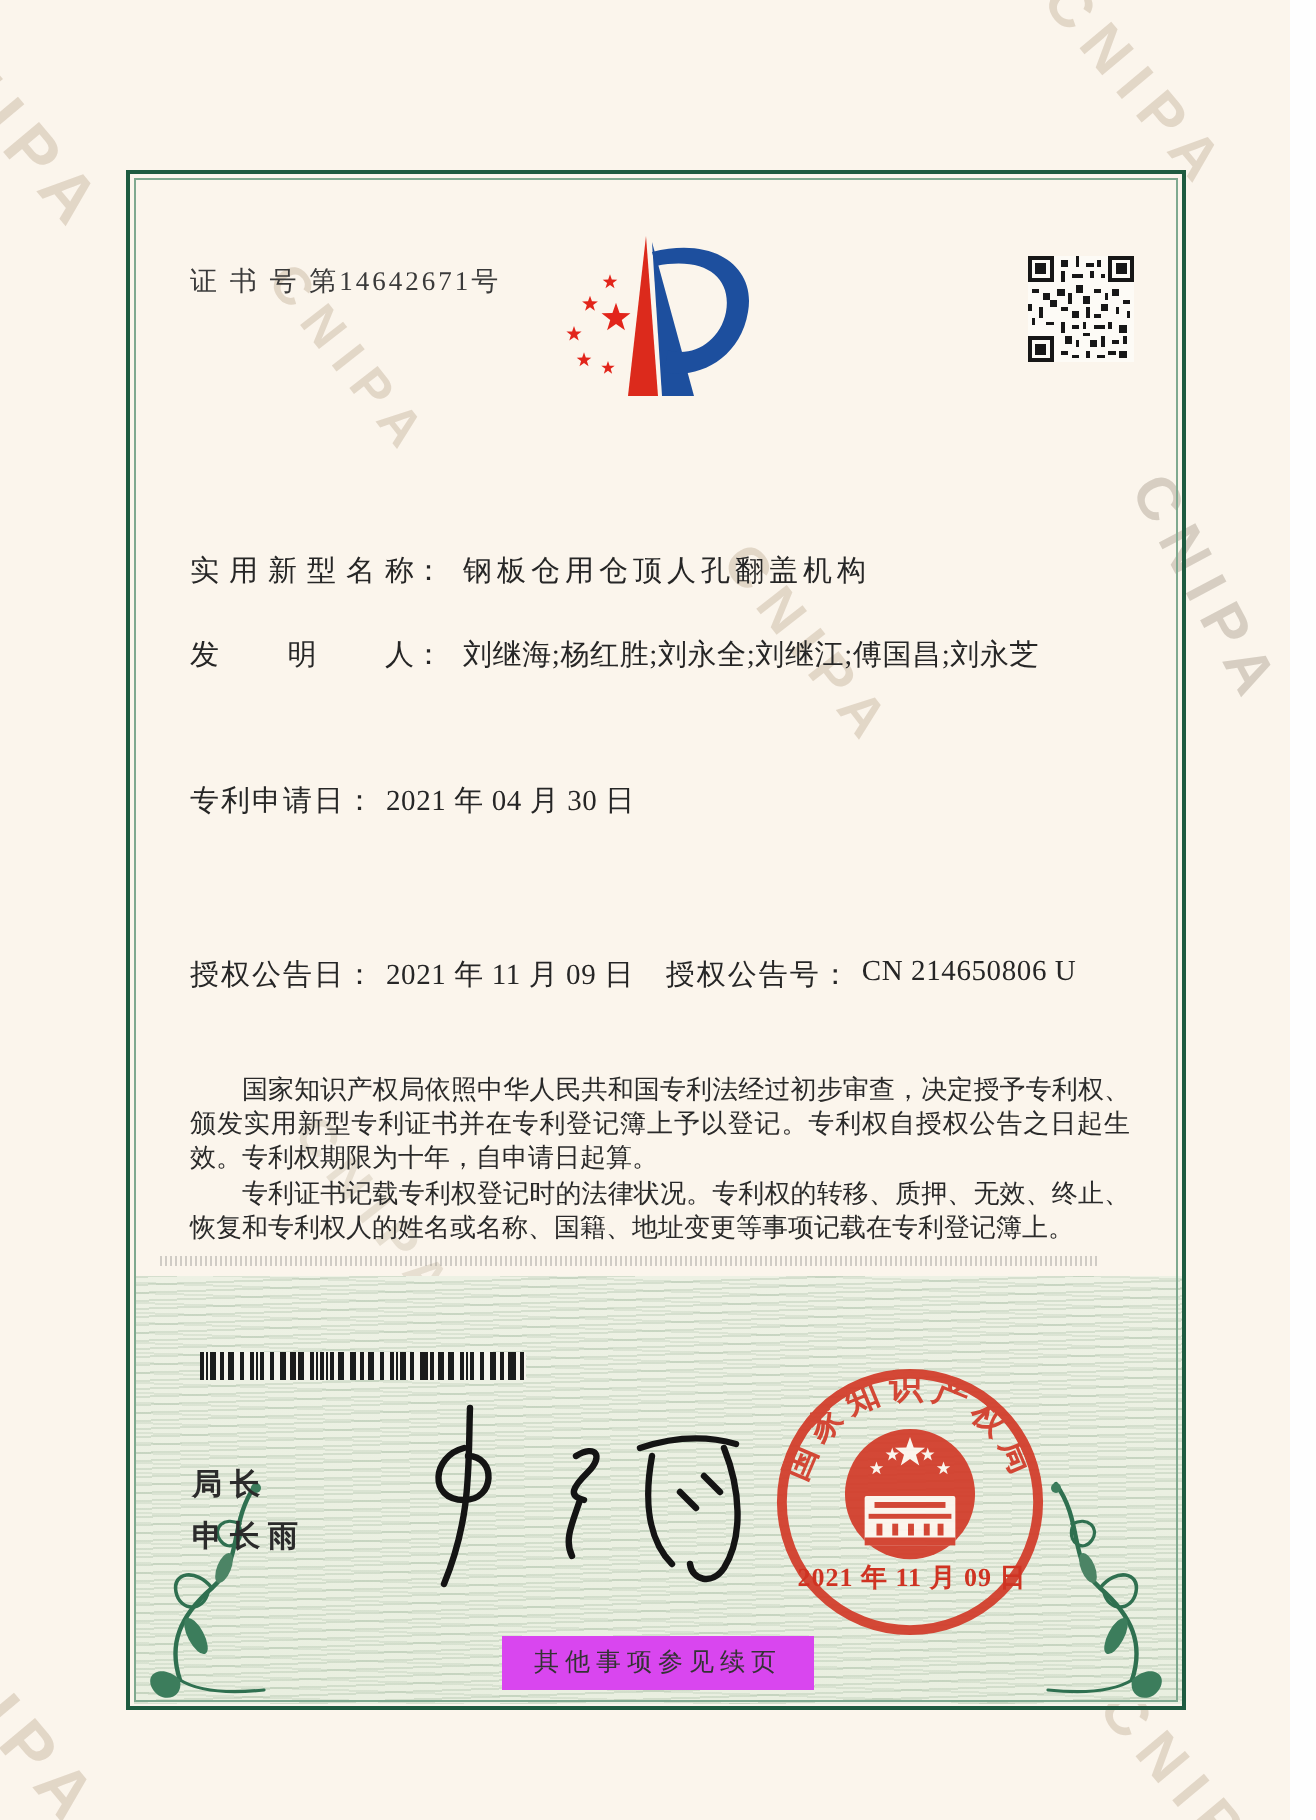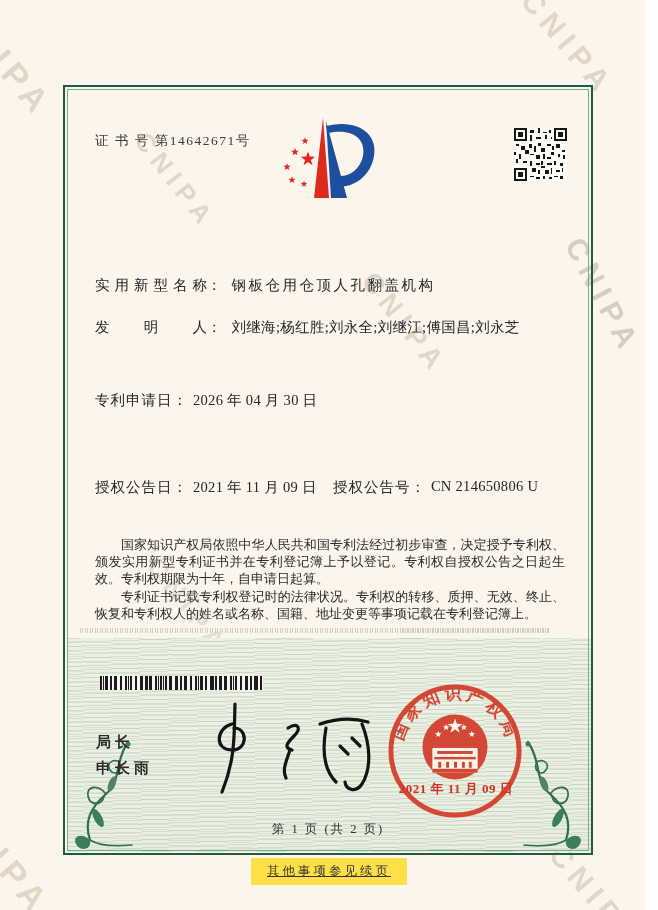--- a/index.html
+++ b/index.html
@@ -62,22 +62,22 @@
   .seal { position:absolute; left:386px; top:682px; width:138px; height:138px; z-index:6; opacity:.92; }
   .seal-date { position:absolute; left:382px; top:780px; width:148px; text-align:center; z-index:7;
                font-size:13px; font-weight:bold; color:#cf3322; letter-spacing:0.5px; }
 
   .ornament { position:absolute; z-index:3; }
   .ornament-left { left:64px; top:740px; }
   .ornament-right { left:518px; top:740px; transform:scaleX(-1); }
 
   .page-no { position:absolute; left:63px; top:821px; width:530px; text-align:center; font-size:12.5px;
              letter-spacing:2px; color:#2e2e2e; z-index:4; }
-  .footer-note { position:absolute; left:50%; transform:translateX(-50%); top:858px; z-index:4;
-                 background:#fde047; padding:5px 16px; font-size:12.5px; letter-spacing:3px; color:#333;text-decoration:underline; }
+  .footer-note { position:absolute; left:50%; transform:translateX(-50%); top:818px; z-index:4;
+                 background:#d946ef; padding:5px 16px; font-size:12.5px; letter-spacing:3px; color:#333; }
 </style>
 </head>
 <body>
 
 <div class="page">
 
   <div class="white-strip"></div>
 
   <div class="wm" style="left:-28px; top:-6px; font-size:34px; transform:rotate(50deg);">CNIPA</div>
   <div class="wm" style="left:152px; top:126px; font-size:26px; transform:rotate(52deg);">CNIPA</div>
@@ -179,21 +179,21 @@
     </g>
   </svg>
 
   <div class="row" style="top:276px">
     <span class="lbl">实用新型名称</span><span class="colon">：</span><span class="val" style="letter-spacing:2.5px">钢板仓用仓顶人孔翻盖机构</span>
   </div>
   <div class="row" style="top:318px">
     <span class="lbl">发明人</span><span class="colon">：</span><span class="val">刘继海;杨红胜;刘永全;刘继江;傅国昌;刘永芝</span>
   </div>
   <div class="row" style="top:391px">
-    <span class="lbl-plain">专利申请日</span><span class="colon">：</span><span class="val val-tight">2026 年 04 月 30 日</span>
+    <span class="lbl-plain">专利申请日</span><span class="colon">：</span><span class="val val-tight">2021 年 04 月 30 日</span>
   </div>
   <div class="row" style="top:478px">
     <span class="lbl-plain">授权公告日</span><span class="colon">：</span><span class="val val-tight">2021 年 11 月 09 日</span><span class="lbl-plain pair2">授权公告号</span><span class="colon">：</span><span class="val val-tight">CN 214650806 U</span>
   </div>
 
   <div class="paras">
     <p>国家知识产权局依照中华人民共和国专利法经过初步审查，决定授予专利权、颁发实用新型专利证书并在专利登记簿上予以登记。专利权自授权公告之日起生效。专利权期限为十年，自申请日起算。</p>
     <p>专利证书记载专利权登记时的法律状况。专利权的转移、质押、无效、终止、恢复和专利权人的姓名或名称、国籍、地址变更等事项记载在专利登记簿上。</p>
   </div>
 

